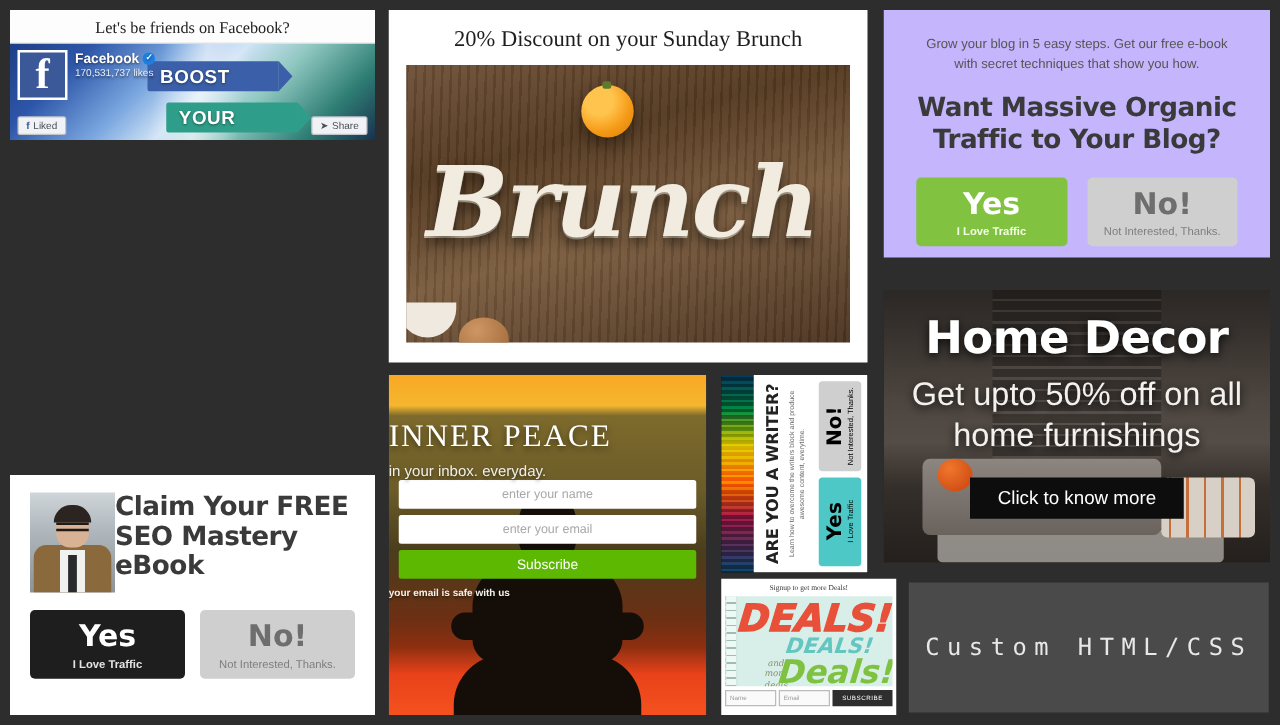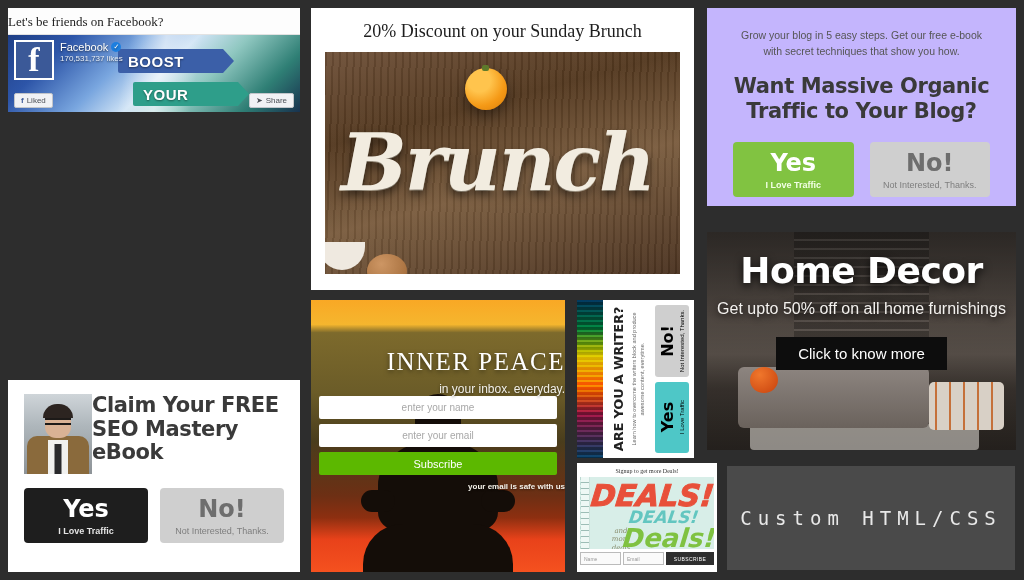--- a/index.html
+++ b/index.html
@@ -13,21 +13,21 @@
   .stage {
     position: relative;
     width: 1024px; height: 580px;
     background: #2d2d2d;
   }
   .panel { position: absolute; overflow: hidden; }
 
   
   #fb-panel { left: 8px; top: 8px; width: 292px; height: 104px; background: #fff; }
   .fb-title {
-    height: 27px; line-height: 27px; 
+    height: 27px; line-height: 27px; text-align: center;
     font-family: "Liberation Serif", serif; font-size: 13px; color: #222;
     background: #fdfdfd; border-bottom: 1px solid #e2e2e2;
   }
   .fb-cover {
     position: relative; height: 77px;
     background:
       linear-gradient(135deg,#1f3f86 0%,#2d55a8 18%,#79a6df 38%,#cfe3f5 52%,#8fc7c0 66%,#2f7f75 84%,#18324f 100%);
   }
   .fb-cover::after{
     content:""; position:absolute; inset:0;
@@ -52,21 +52,21 @@
   #fb-arrow-2 { left: 125px; top: 47px; width: 105px; background: #2e9e8a; }
   #fb-arrow-2::after{ border-left:11px solid #2e9e8a; }
   .fb-logo {
     position: absolute; left: 6px; top: 5px; width: 40px; height: 40px;
     background: #3b5998; border: 2px solid #fff; z-index: 3;
     color: #fff; font-family: "Liberation Serif", serif; font-weight: bold;
     font-size: 34px; line-height: 36px; text-align: center;
   }
   .fb-meta { position: absolute; left: 52px; top: 6px; z-index: 3; }
   .fb-name {
-    font-size: 11px; color: #fff; font-weight: 400;
+    font-size: 11px; color: #fff; font-weight: 700;
     text-shadow: 0 1px 2px rgba(0,0,0,.6);
     display: flex; align-items: center; gap: 3px;
   }
   .fb-verified {
     width: 10px; height: 10px; border-radius: 50%; background: #1d7fe0;
     color: #fff; font-size: 7px; line-height: 10px; text-align: center;
   }
   .fb-likes {
     font-size: 8px; color: #e8eef7; margin-top: 1px;
     text-shadow: 0 1px 2px rgba(0,0,0,.6);
@@ -257,21 +257,21 @@
   .peace-base{
     position:absolute; left:50%; bottom:0; transform:translateX(-50%);
     width: 150px; height: 48px; border-radius: 40px 40px 0 0; background:#140d08;
   }
   .peace-arm{
     position:absolute; top: 96px; width: 34px; height: 22px;
     border-radius: 18px; background:#140d08;
   }
   .peace-arm.l { left: -16px; }
   .peace-arm.r { right: -16px; }
-  .peace-inner { position:absolute; inset:0; padding: 48px 0 0; text-align:right; }
+  .peace-inner { position:absolute; inset:0; padding: 36px 0 0; text-align:left; }
   .peace-title {
     font-family:"Liberation Serif", serif; font-size: 25px; color:#fff;
     letter-spacing: 1.5px; text-shadow: 0 2px 5px rgba(0,0,0,.5);
   }
   .peace-sub {
     font-size: 12px; color: #f1efe8; margin-top: 6px;
     text-shadow: 0 1px 3px rgba(0,0,0,.5);
   }
   .peace-field {
     margin: 0 8px 5px; height: 23px; background:#fff; border-radius: 2px;
@@ -425,21 +425,21 @@
   .decor-rug{
     position:absolute; left: 14%; bottom: 0; width: 74%; height: 12%;
     background: rgba(230,226,218,.55); border-radius: 4px;
   }
   .decor-inner { position:absolute; inset:0; text-align:center; padding-top: 18px; }
   .decor-title {
     font-family:"DejaVu Sans", sans-serif; font-weight: bold; font-size: 36px;
     color:#fff; letter-spacing:-.5px; text-shadow: 0 3px 8px rgba(0,0,0,.8);
   }
   .decor-sub {
-    font-size: 16px; color:#f3f1ee; line-height: 1.25; margin-top: 8px;
+    font-size: 26px; color:#f3f1ee; line-height: 1.25; margin-top: 8px;
     text-shadow: 0 2px 7px rgba(0,0,0,.85); font-weight: 300;
   }
   .decor-cta {
     display:inline-block; margin-top: 18px; background:#0d0d0d;
     color:#fff; font-size: 15px; padding: 8px 22px; cursor:pointer;
   }
 
   
   #custom-panel {
     left: 727px; top: 466px; width: 288px; height: 104px;

